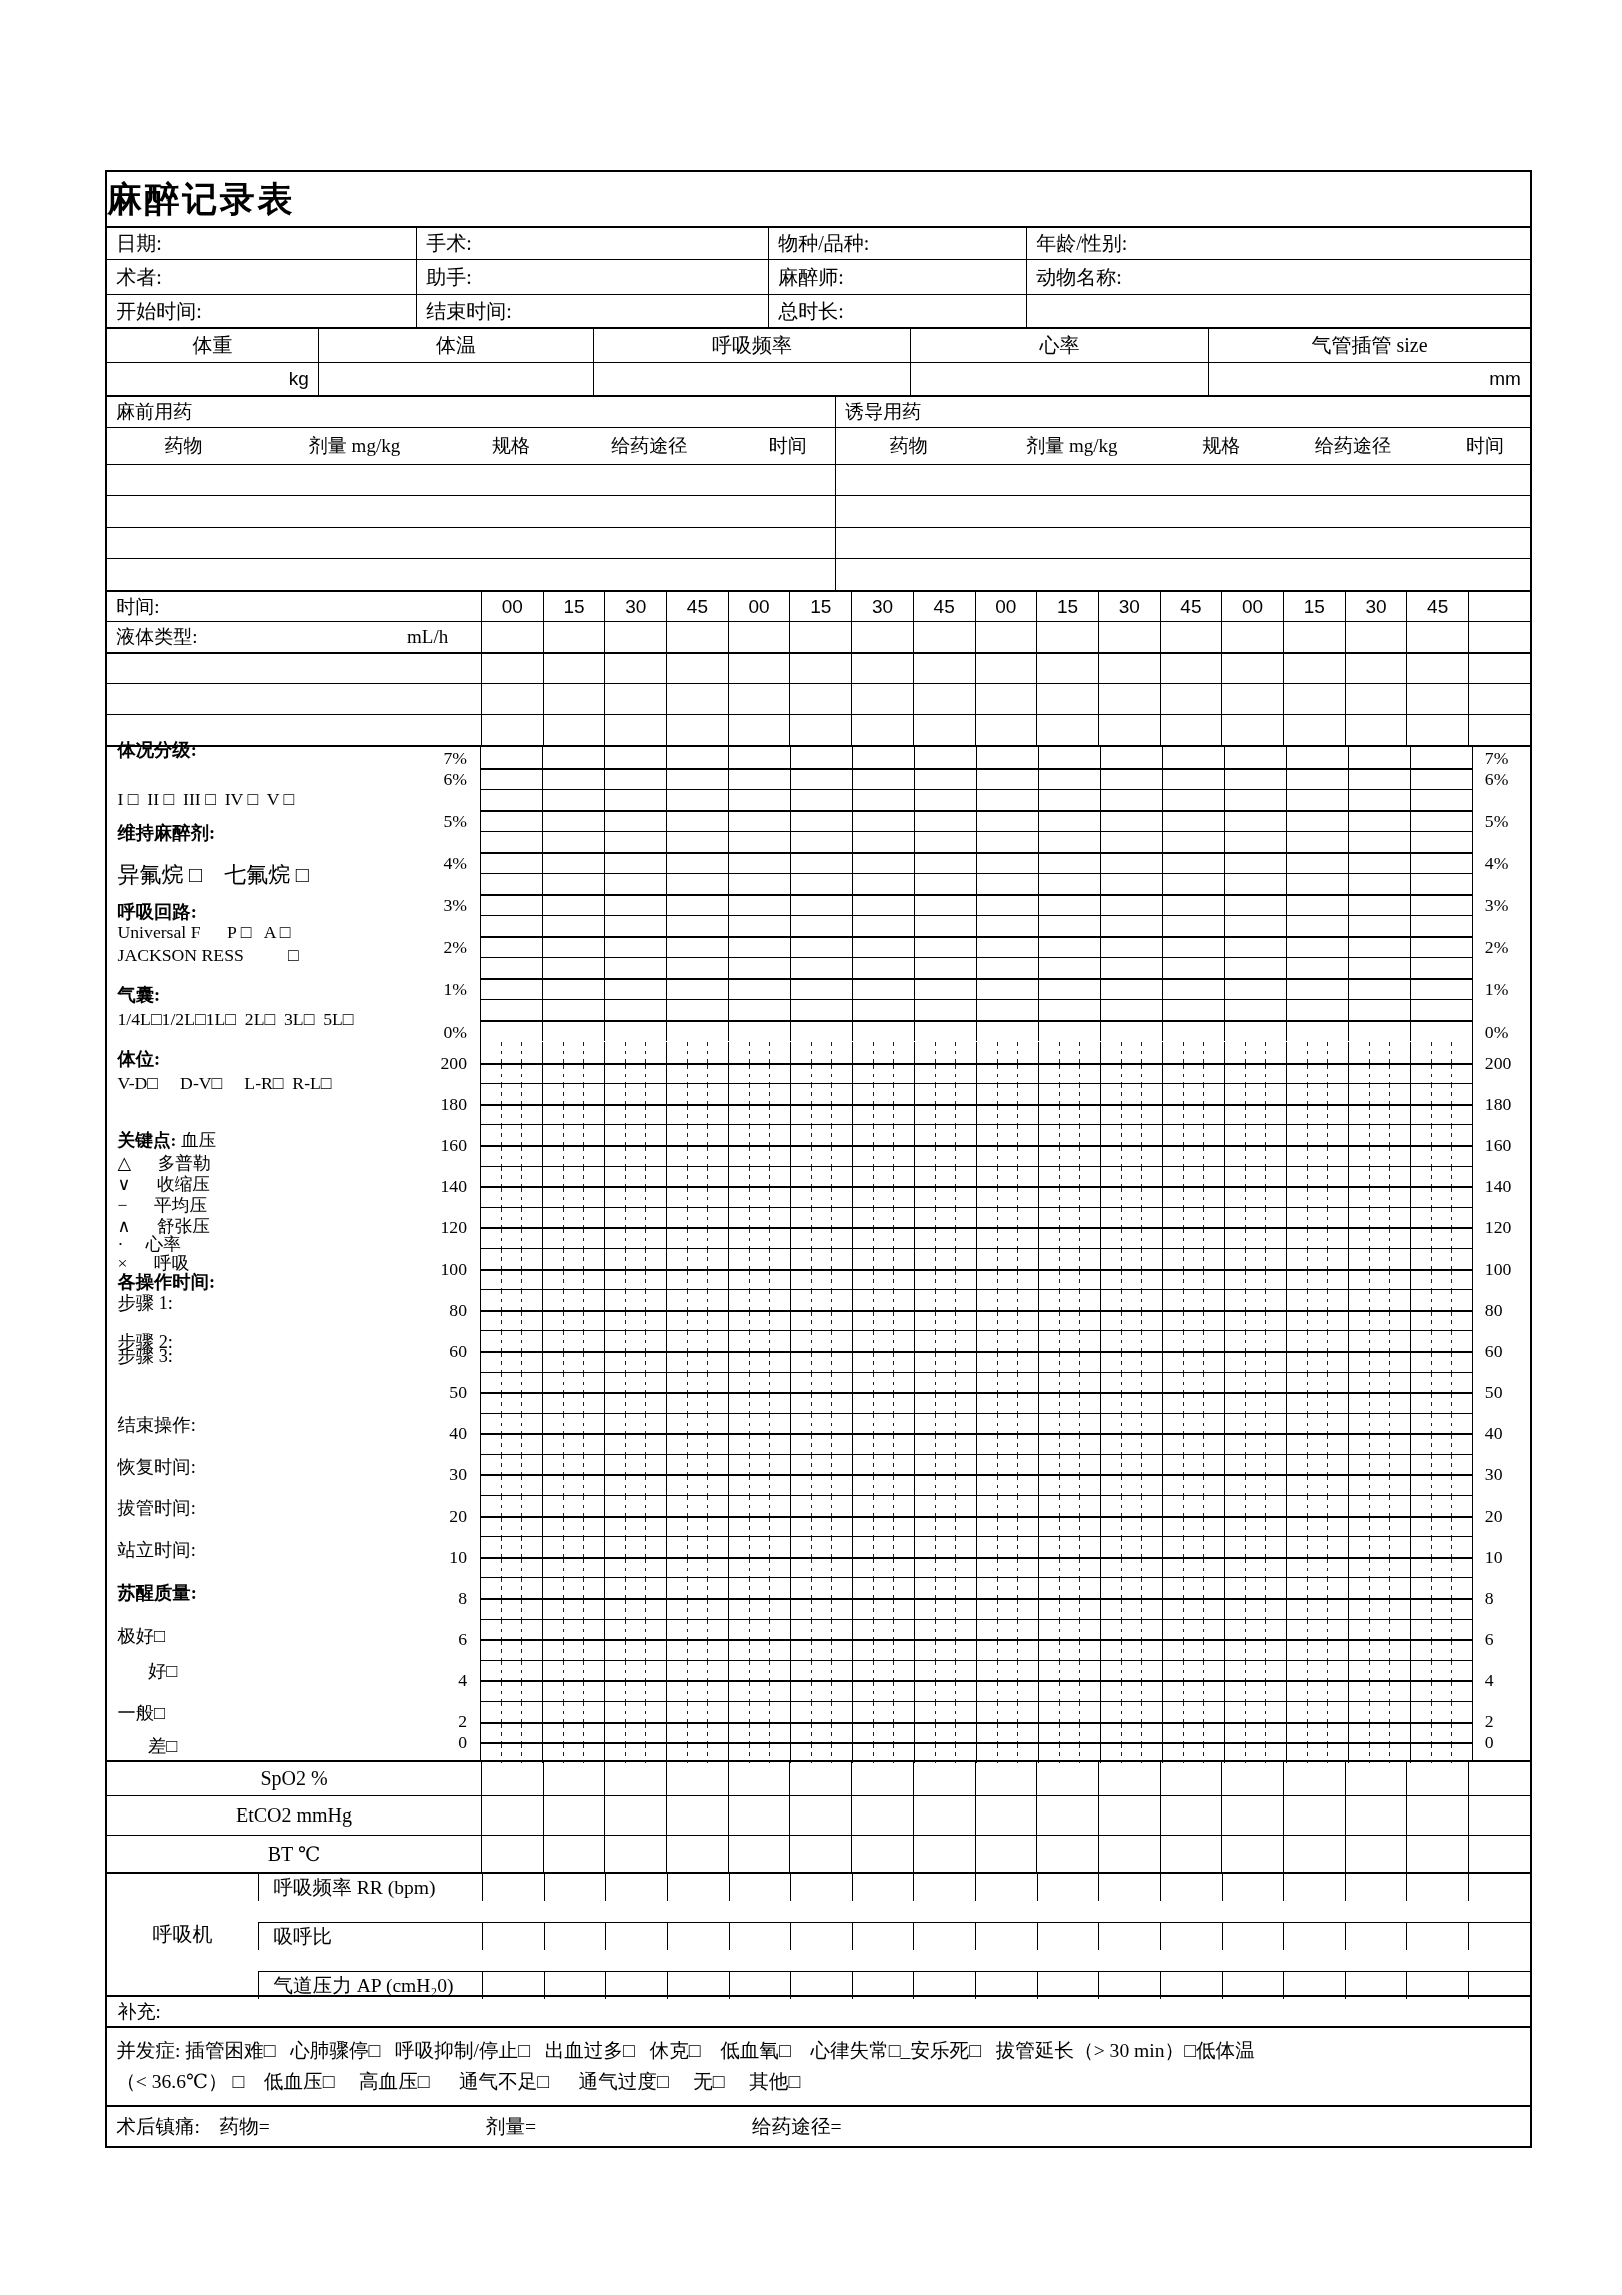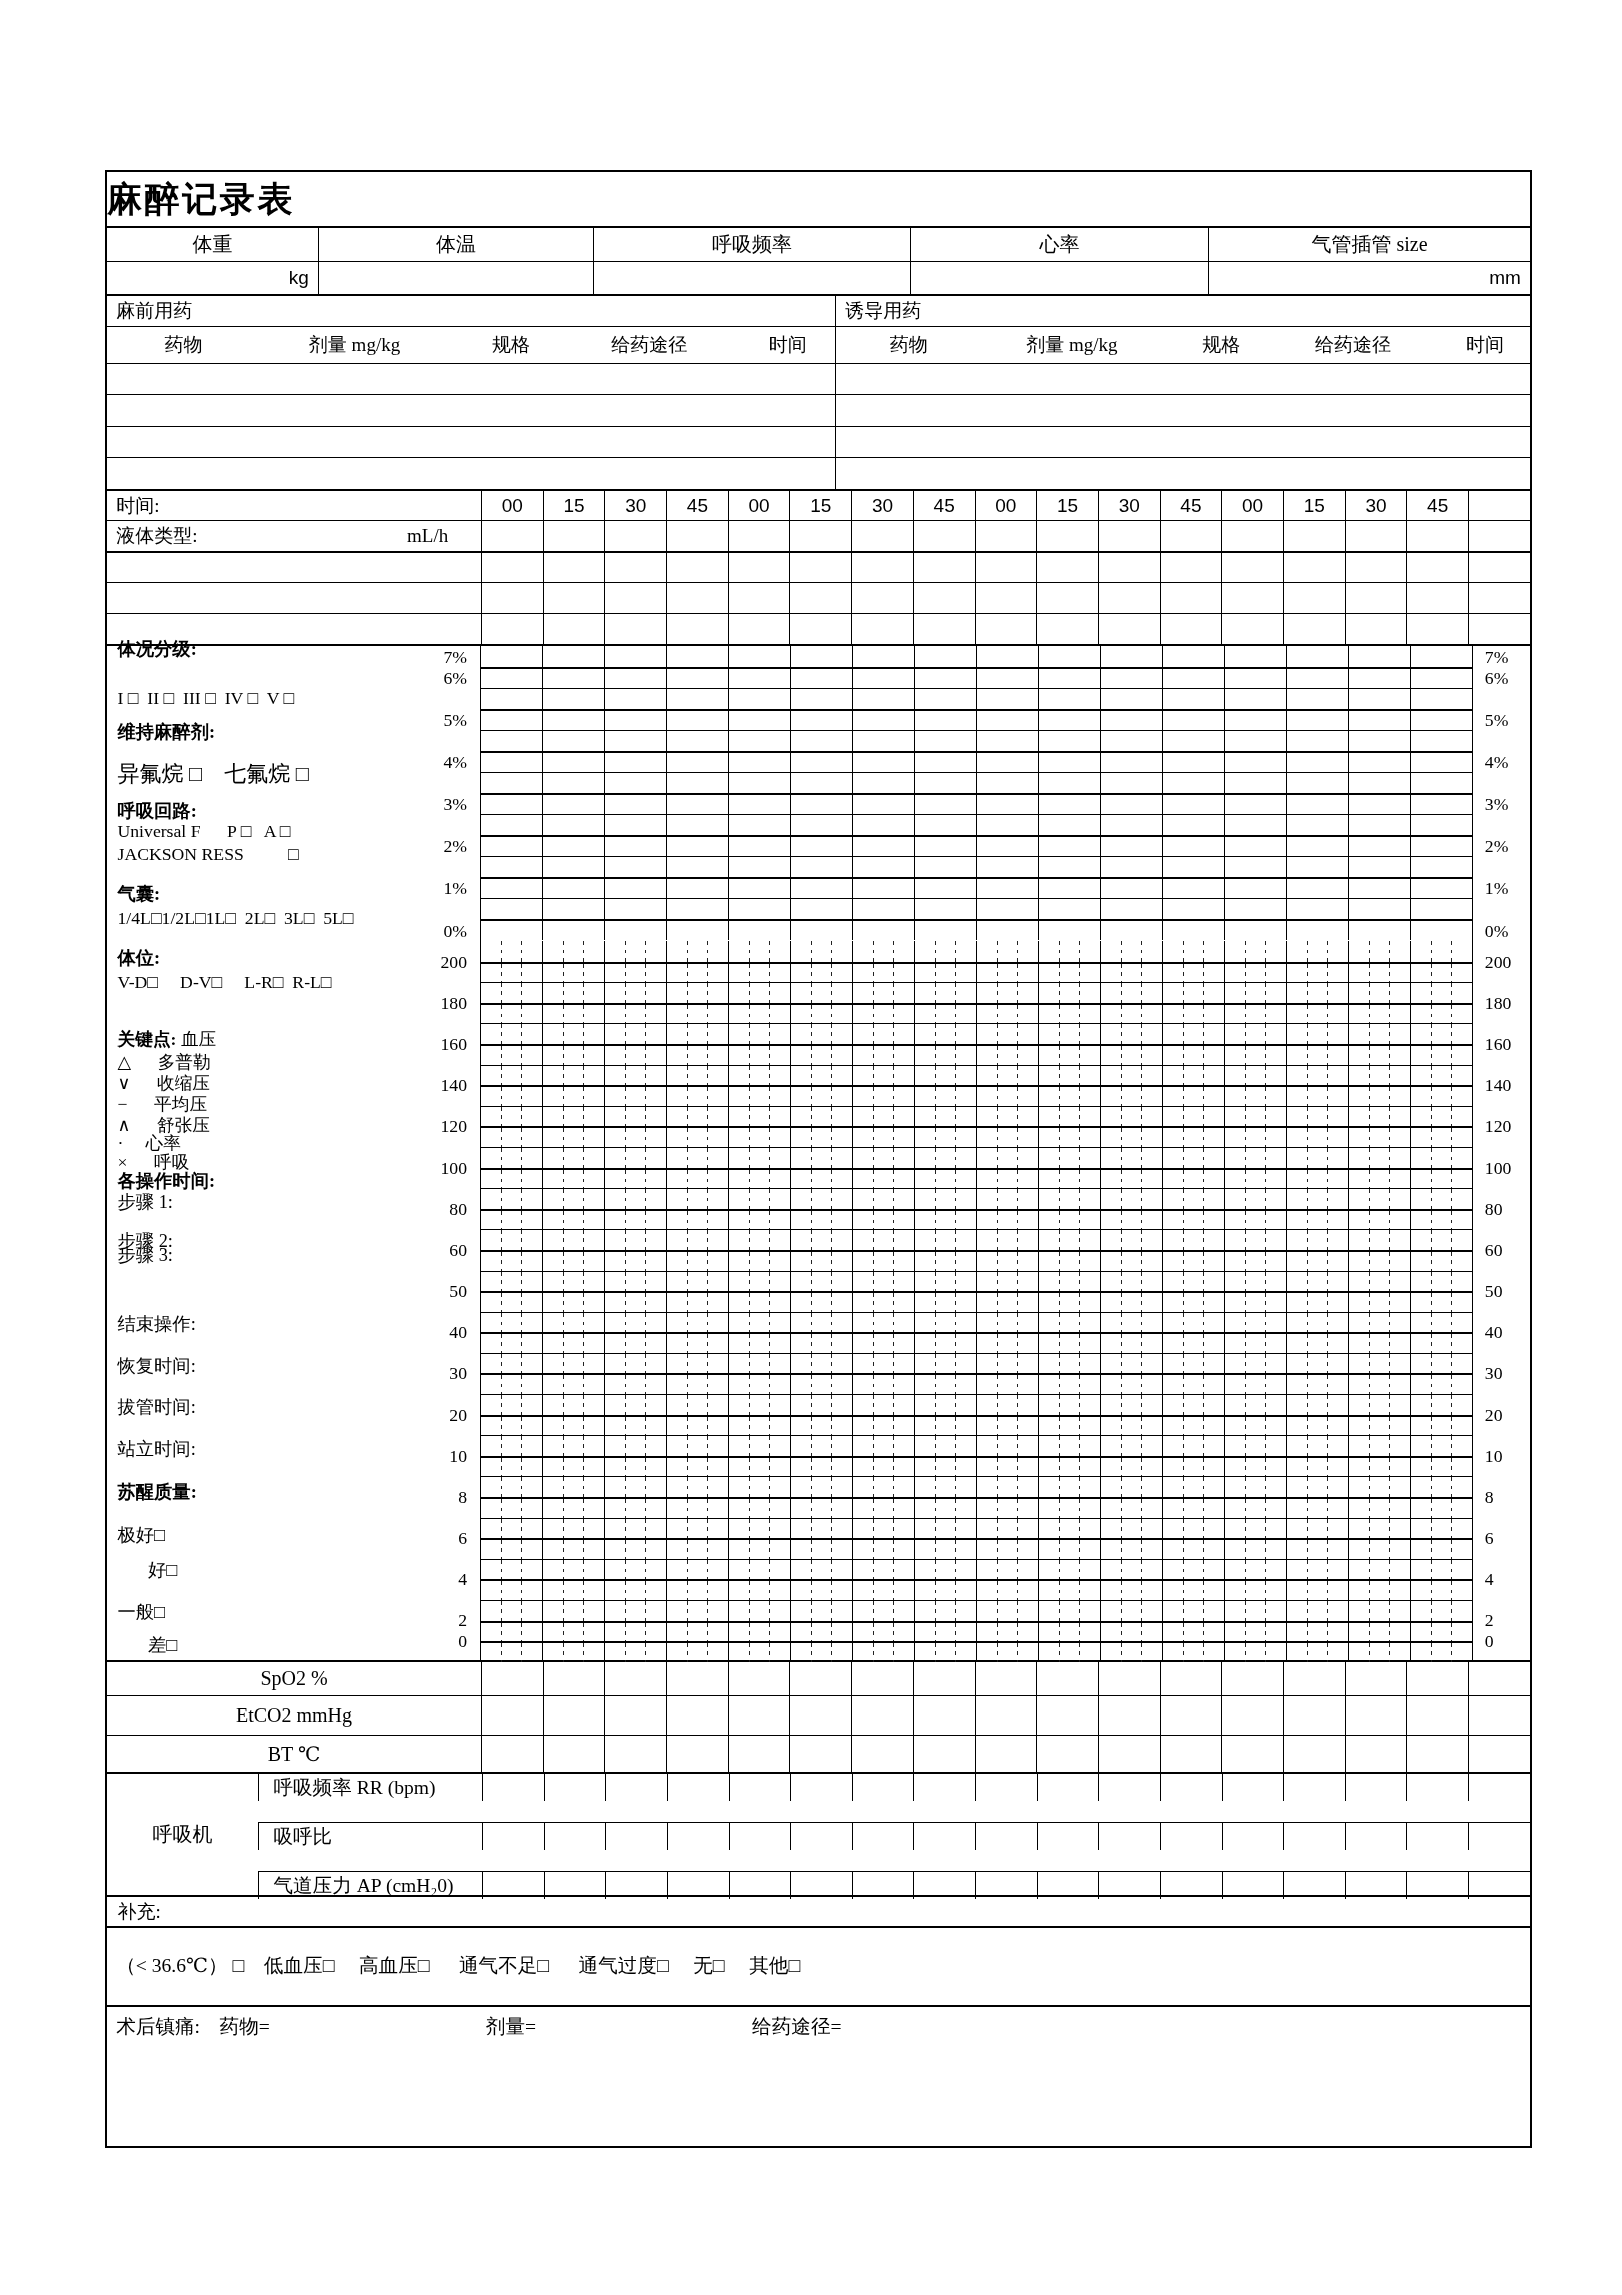--- a/index.html
+++ b/index.html
@@ -76,20 +76,40 @@
 </head>
 <body>
 
 <div class="page">
   <div class="form">
 
     <div class="row title-row first">
       <span class="t">麻醉记录表</span>
     </div>
 
+    <div id="info-rows">
+        <div class="row info bt3" style="height: 33px;">
+          <div class="cell nb" style="flex: 0 0 309px;">日期:</div>
+          <div class="cell" style="flex: 0 0 352px;">手术:</div>
+          <div class="cell" style="flex: 0 0 258px;">物种/品种:</div>
+          <div class="cell" style="flex: 1 1 auto;">年龄/性别:</div>
+        </div>
+        <div class="row info" style="height: 35px;">
+          <div class="cell nb" style="flex: 0 0 309px;">术者:</div>
+          <div class="cell" style="flex: 0 0 352px;">助手:</div>
+          <div class="cell" style="flex: 0 0 258px;">麻醉师:</div>
+          <div class="cell" style="flex: 1 1 auto;">动物名称:</div>
+        </div>
+        <div class="row info" style="height: 33px;">
+          <div class="cell nb" style="flex: 0 0 309px;">开始时间:</div>
+          <div class="cell" style="flex: 0 0 352px;">结束时间:</div>
+          <div class="cell" style="flex: 0 0 258px;">总时长:</div>
+          <div class="cell" style="flex: 1 1 auto;"></div>
+        </div>
+      </div>
 
     <div class="row vh bt3" style="height:35px" id="vitals-head">
         <div class="cell nb" style="flex: 0 0 211px;">体重</div>
         <div class="cell" style="flex: 0 0 275px;">体温</div>
         <div class="cell" style="flex: 0 0 317px;">呼吸频率</div>
         <div class="cell" style="flex: 0 0 298px;">心率</div>
         <div class="cell" style="flex: 1 1 auto;">气管插管 size</div>
       </div>
     <div class="row vu" style="height:33px" id="vitals-unit">
         <div class="cell nb" style="flex: 0 0 211px;">kg</div>
@@ -1344,20 +1364,21 @@
             <div class="trail"></div>
           </div>
         </div>
     </div>
 
     <div class="row wide bt3" style="height:31px">
       <span>补充:</span>
     </div>
 
     <div class="row comp bt3" style="height:79px">
+      <div>并发症: 插管困难□   心肺骤停□   呼吸抑制/停止□   出血过多□   休克□    低血氧□    心律失常□_安乐死□   拔管延长（&gt; 30 min）□低体温</div>
       <div>（&lt; 36.6℃） □    低血压□     高血压□      通气不足□      通气过度□     无□     其他□</div>
     </div>
 
     <div class="row analg bt3" style="height:41px">
       <span>术后镇痛:</span>
       <span style="margin-left:19.6px">药物=</span>
       <span style="margin-left:216px">剂量=</span>
       <span style="margin-left:216px">给药途径=</span>
     </div>
 

